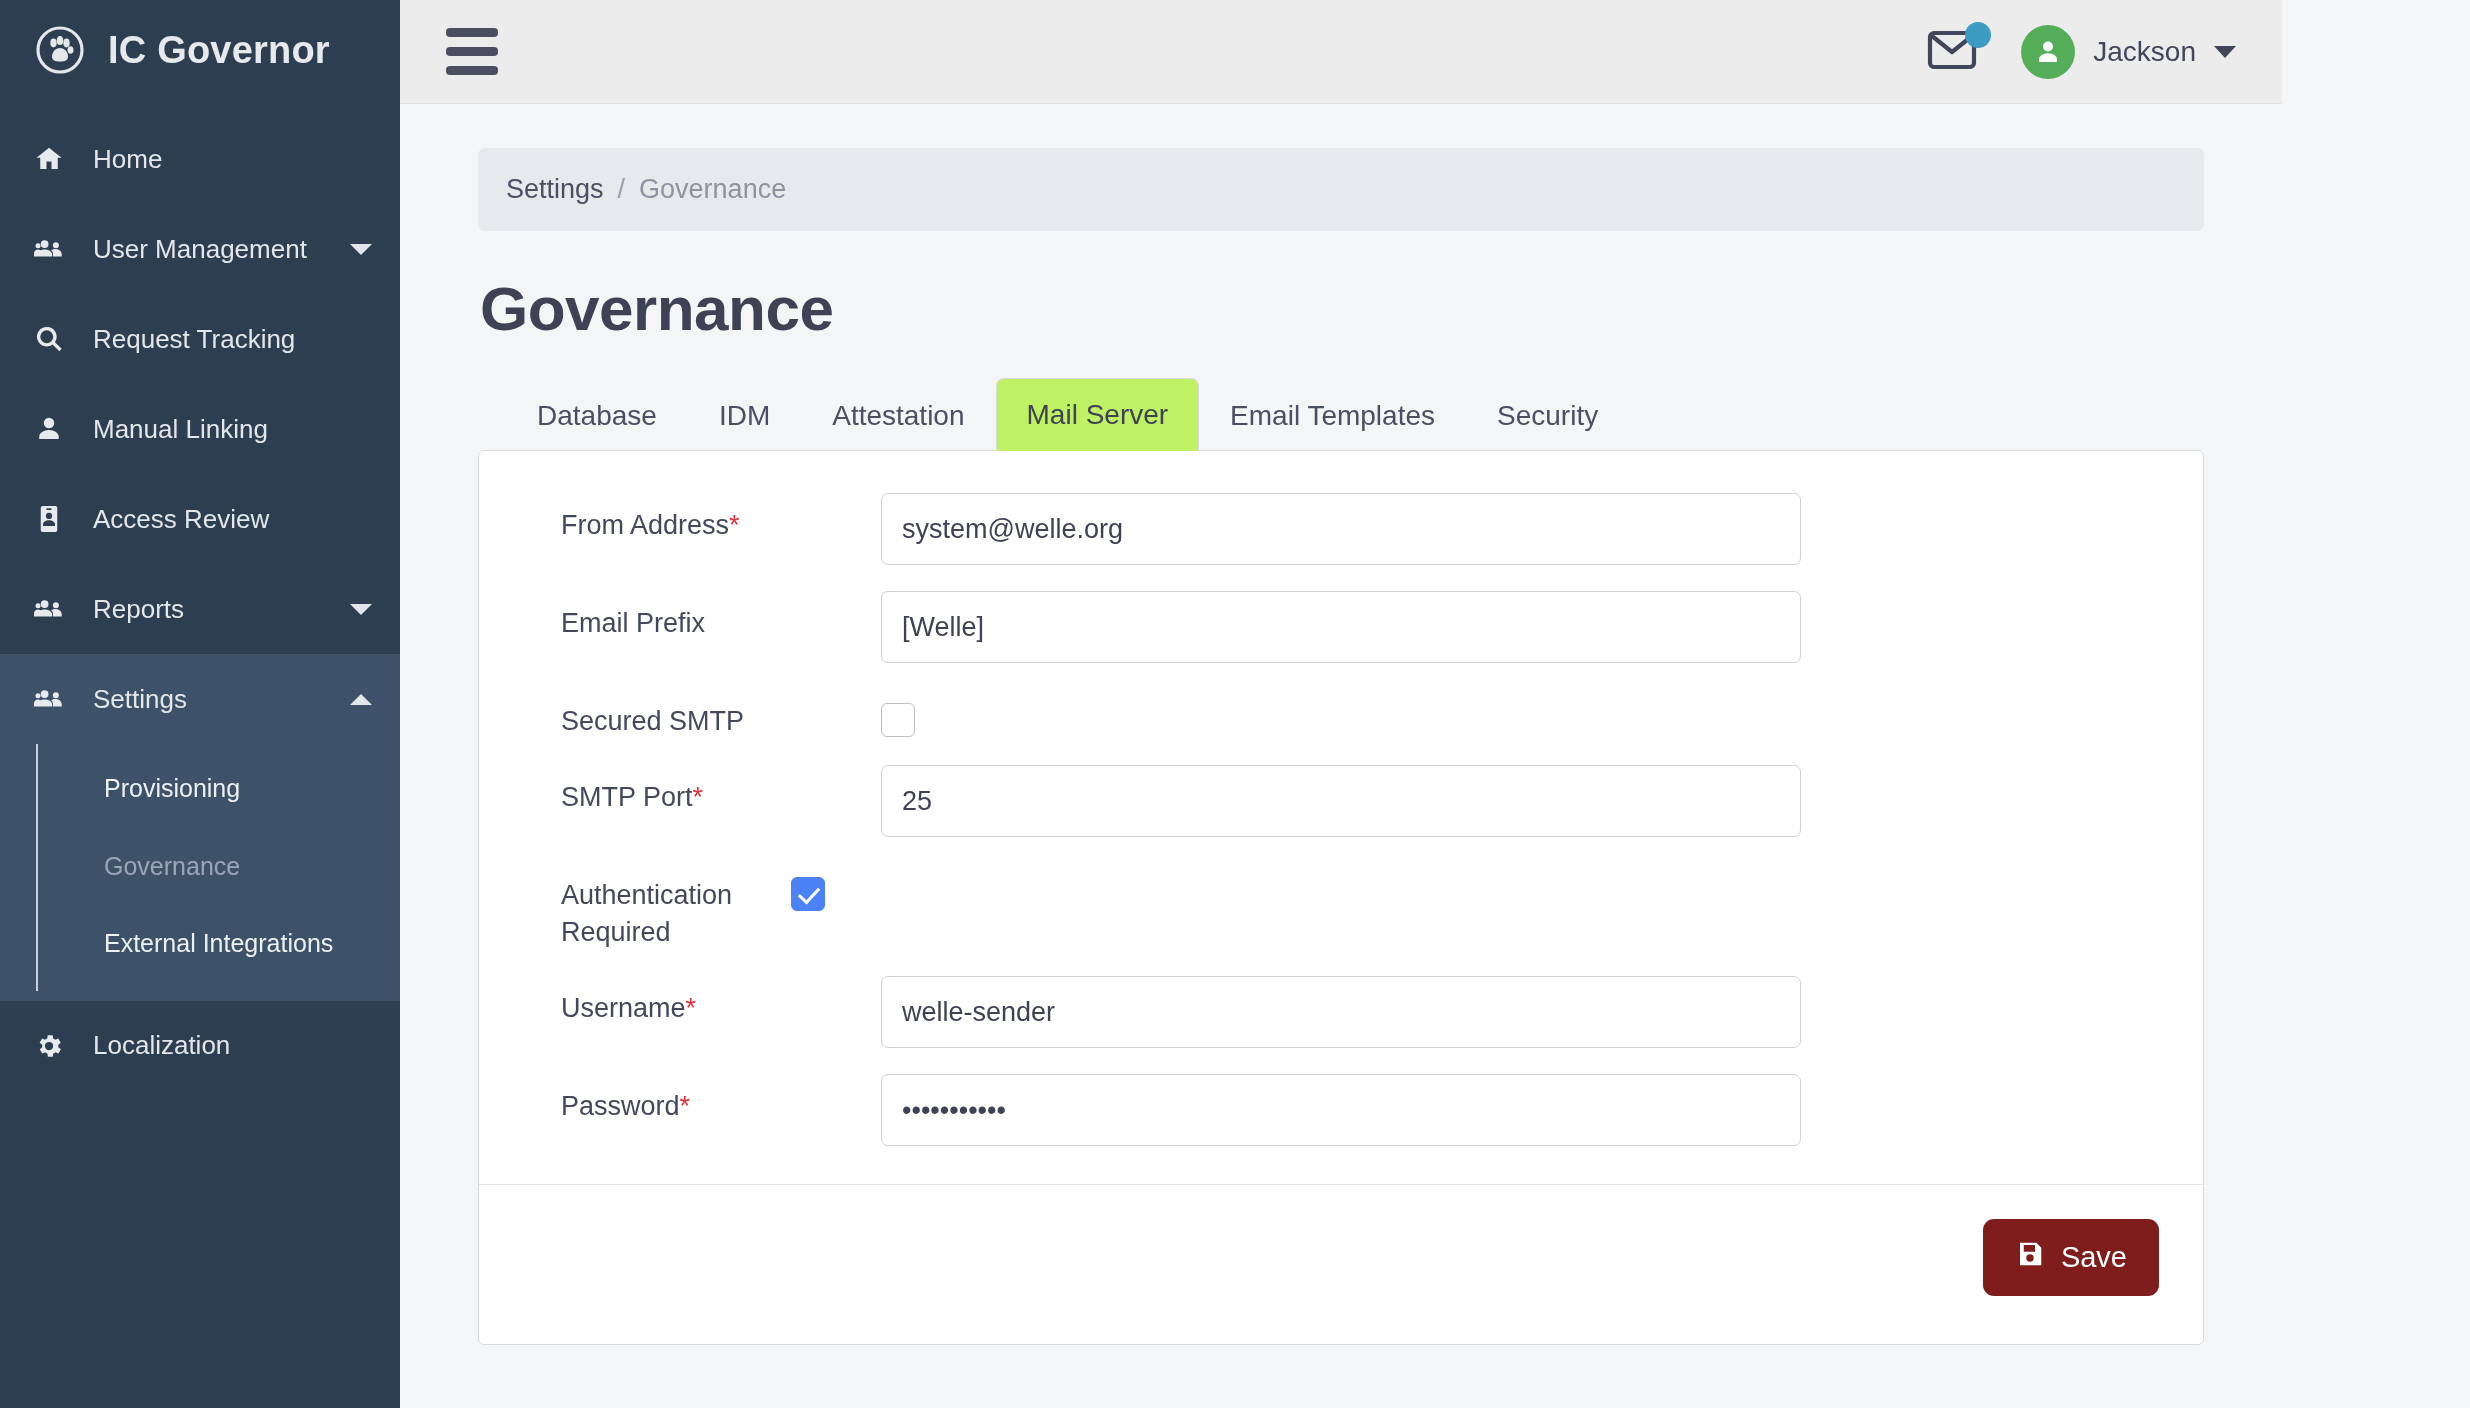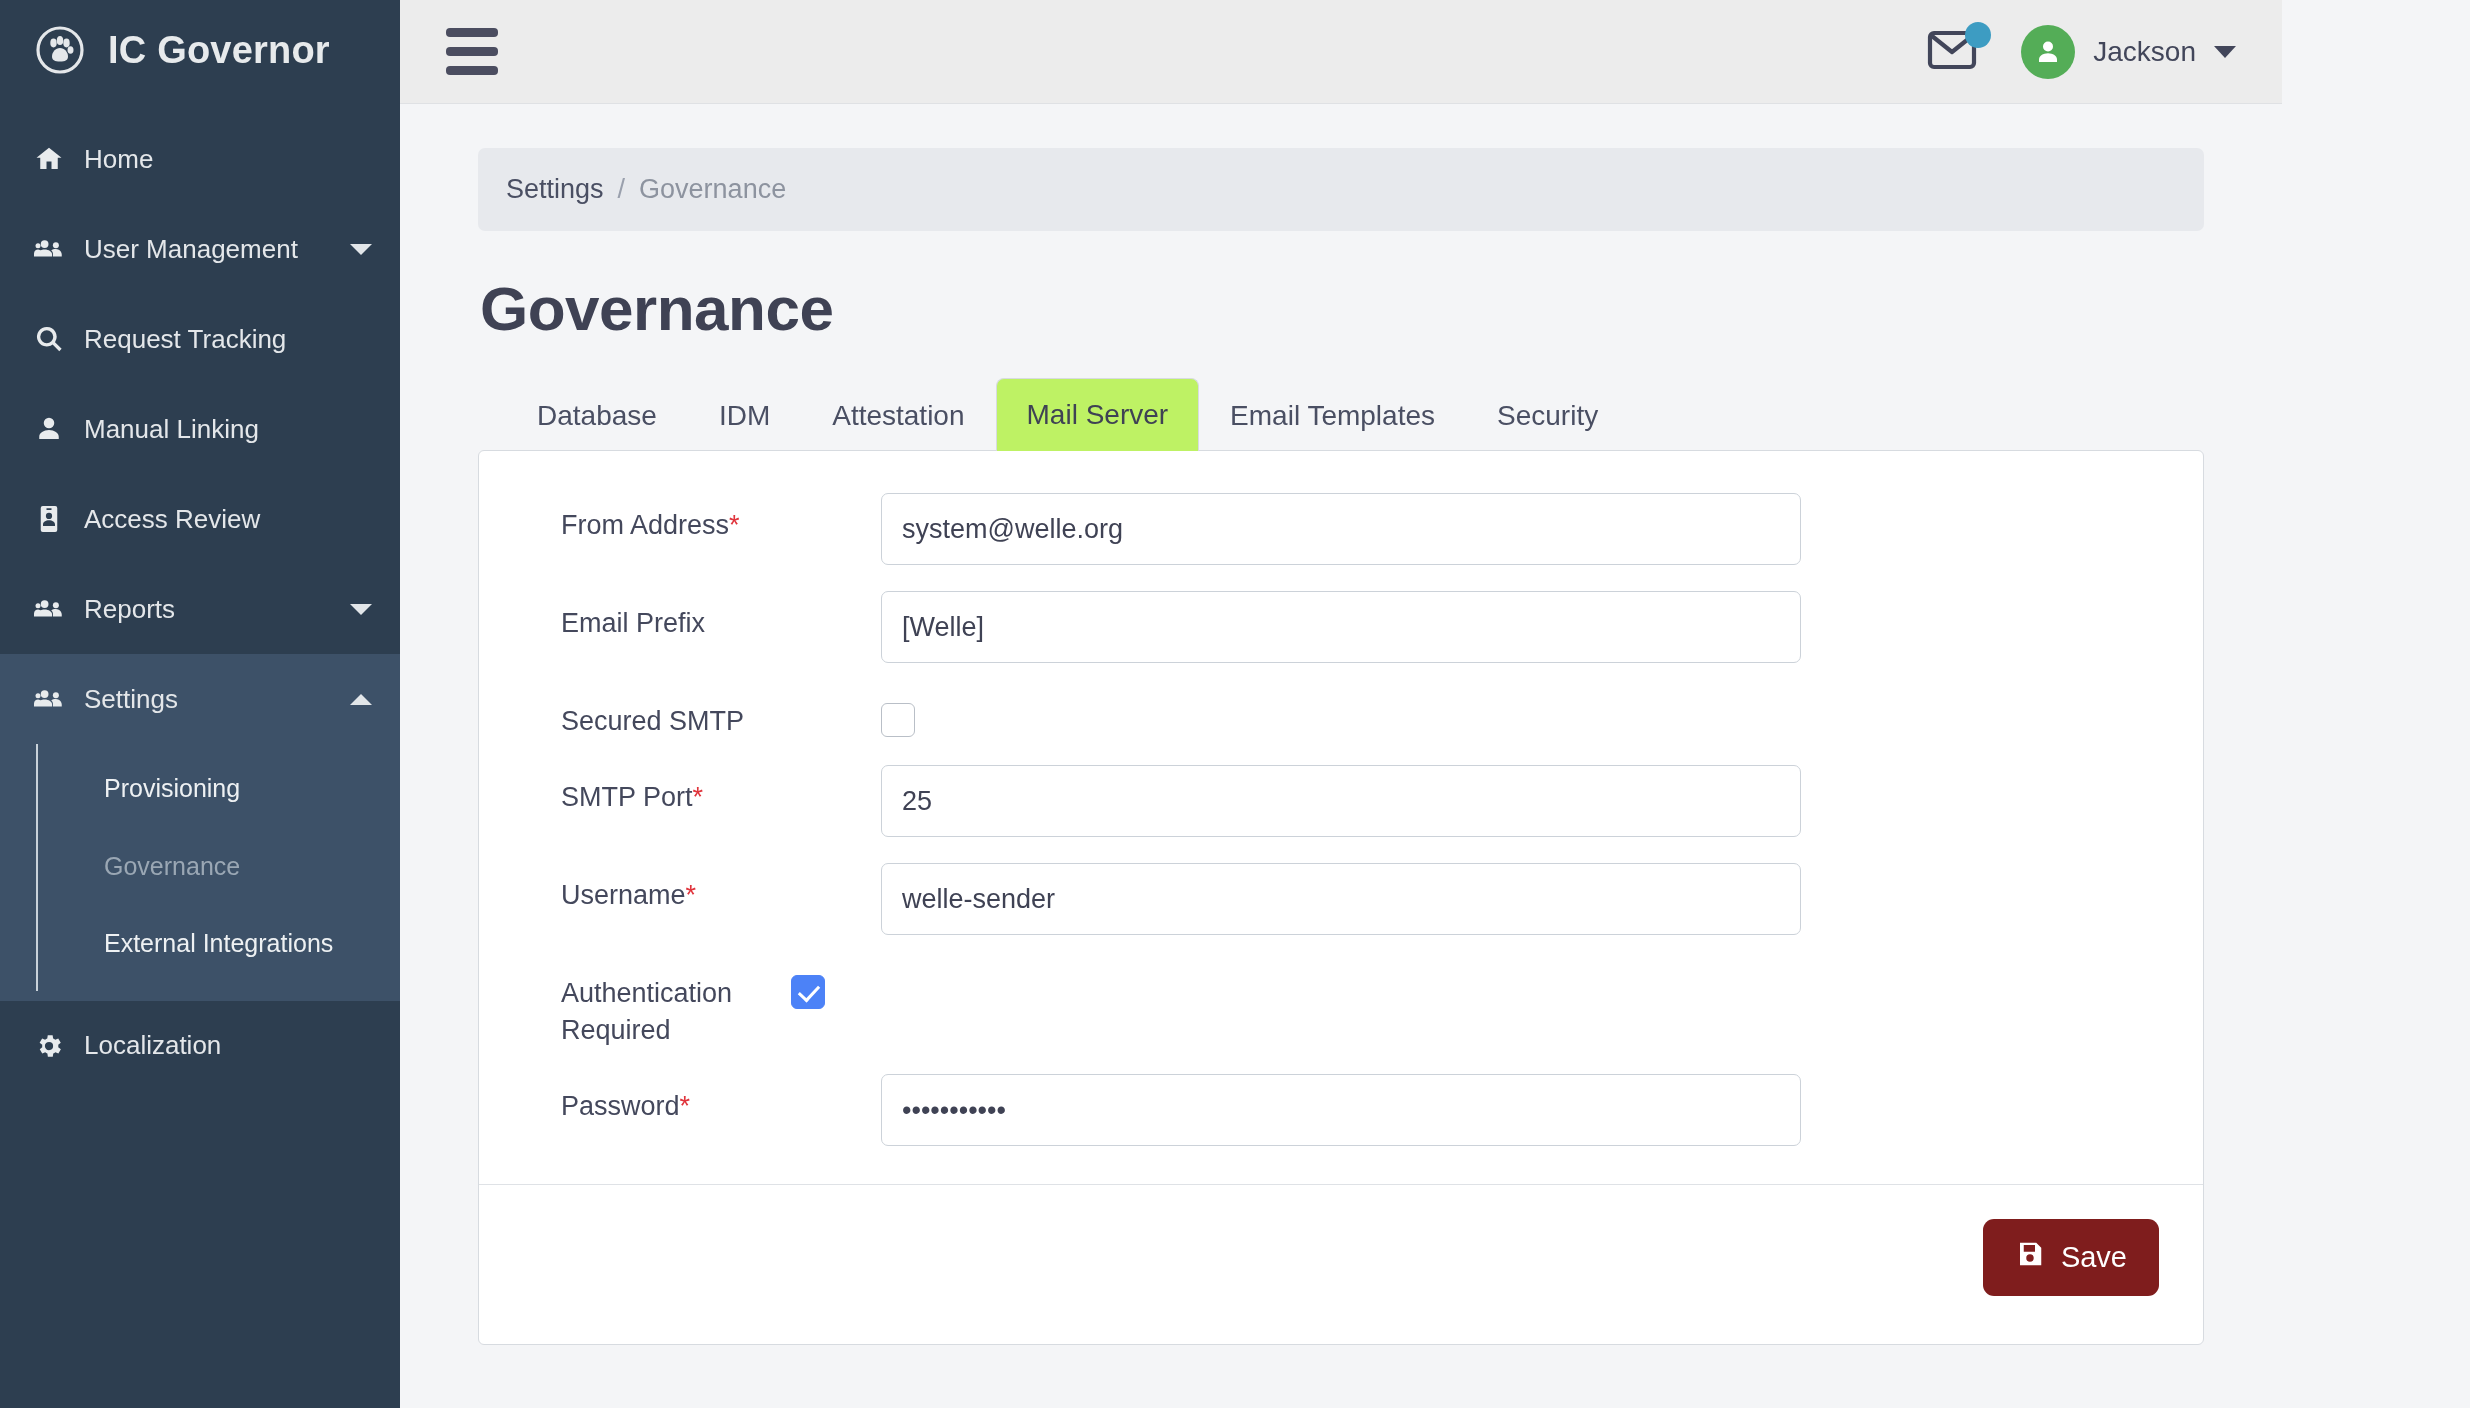--- a/index.html
+++ b/index.html
@@ -30,21 +30,21 @@
 
   .nav { padding-top: 14px; }
   .nav-item {
     display: flex; align-items: center;
     height: 90px; padding-left: 34px; padding-right: 28px;
     color: #e4e7ea; font-size: 26px; cursor: pointer;
     position: relative;
   }
   .nav-item .ic { width: 42px; flex: 0 0 42px; display: flex; align-items: center; justify-content: flex-start; }
   .nav-item .ic svg { width: 30px; height: 30px; fill: #e8ebed; }
-  .nav-item .lbl { margin-left: 8px; white-space: nowrap; }
+  .nav-item .lbl { margin-left: 17px; white-space: nowrap; }
   .caret { margin-left: auto; width: 0; height: 0; }
   .caret.down { border-left: 11px solid transparent; border-right: 11px solid transparent; border-top: 11px solid #e2e6e9; }
   .caret.up   { border-left: 11px solid transparent; border-right: 11px solid transparent; border-bottom: 11px solid #e2e6e9; }
 
   .nav-group.open { background: #3d5168; }
   .submenu { padding: 6px 0 18px 0; position: relative; }
   .submenu::before {
     content: ""; position: absolute; left: 36px; top: 0; bottom: 10px;
     width: 2px; background: #c9d2da;
   }
@@ -335,30 +335,30 @@
 
 
           <div class="form-row">
             <div class="f-label"><span>SMTP Port</span><span class="req">*</span></div>
             <div class="f-control">
               <input class="f-input" type="text" value="25" style="">
             </div>
           </div>
 
           <div class="form-row">
+            <div class="f-label" style="max-width:230px">Authentication Required</div>
+            <div class="f-control">
+              <input class="chk" type="checkbox" checked="" style="">
+            </div>
+          </div>
+
+          <div class="form-row">
             <div class="f-label"><span>Username</span><span class="req">*</span></div>
             <div class="f-control">
               <input class="f-input" type="text" value="welle-sender" style="">
-            </div>
-          </div>
-
-          <div class="form-row">
-            <div class="f-label" style="max-width:230px">Authentication Required</div>
-            <div class="f-control">
-              <input class="chk" type="checkbox" checked="" style="">
             </div>
           </div>
 
           <div class="form-row">
             <div class="f-label"><span>Password</span><span class="req">*</span></div>
             <div class="f-control">
               <input class="f-input" type="text" value="•••••••••••" style="">
             </div>
           </div>
 

